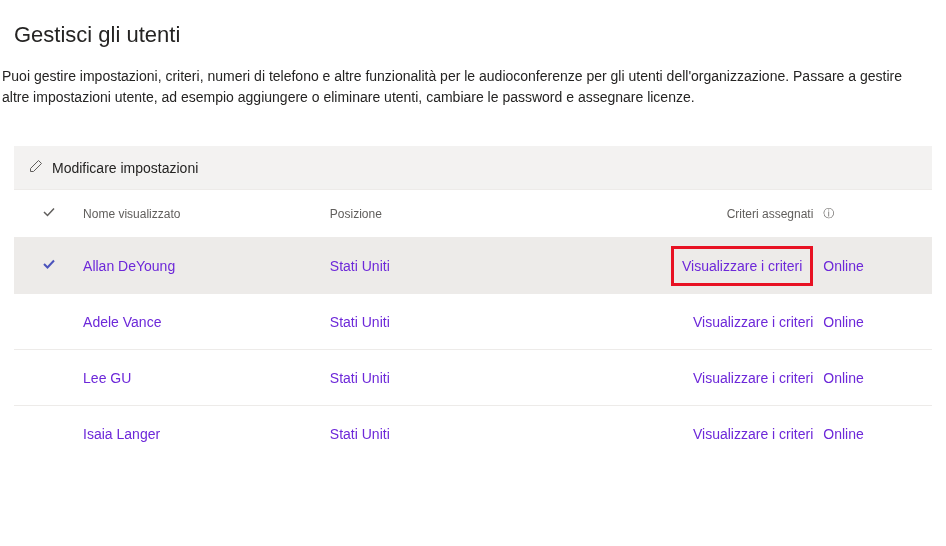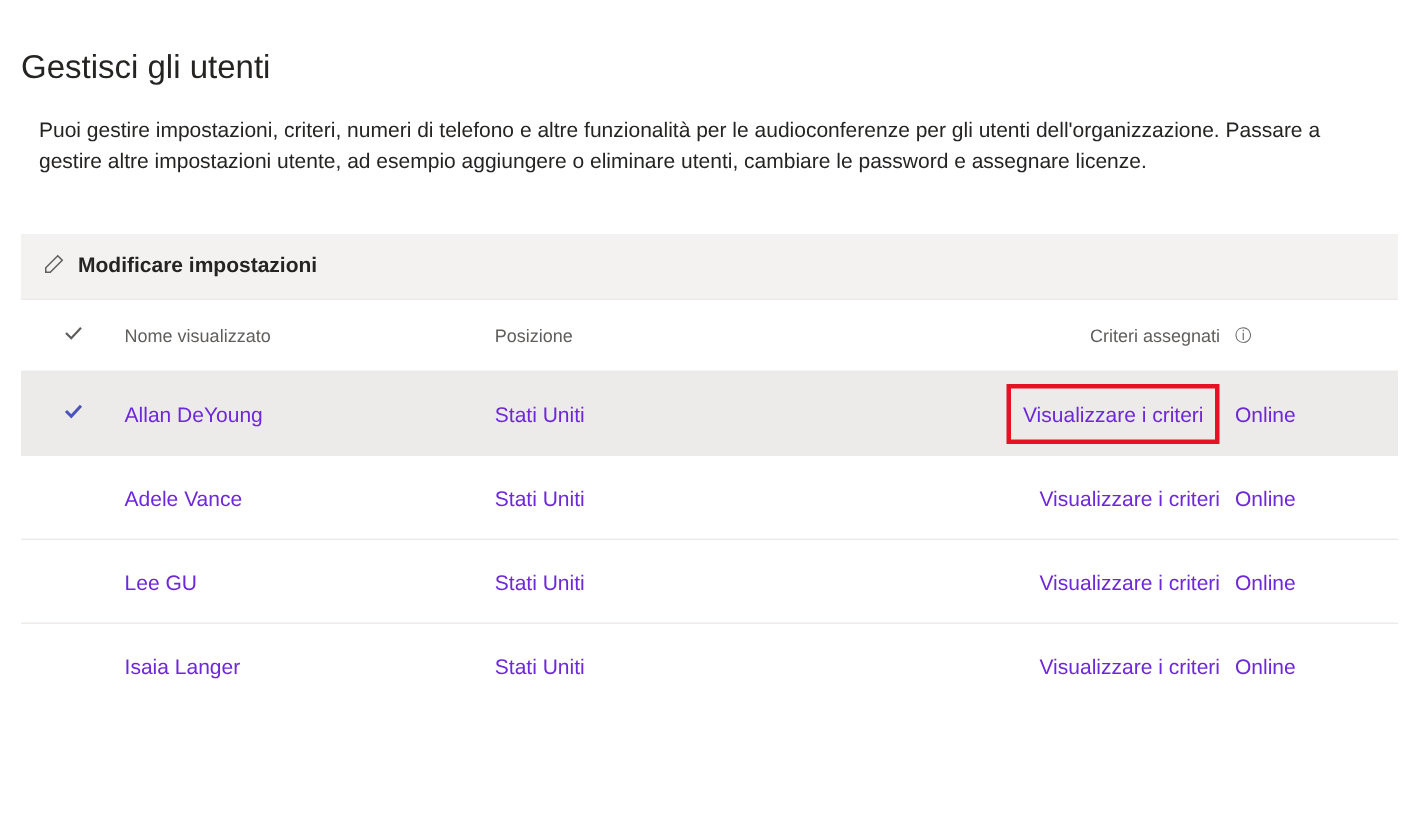--- a/index.html
+++ b/index.html
@@ -12,49 +12,48 @@
       background: #fff;
       width: 946px;
       height: 546px;
       padding: 0;
       color: #252423;
     }
     .page-title {
       font-size: 22px;
       font-weight: 400;
       color: #252423;
-      padding: 32px 14px 18px 14px;
+      padding: 22px 14px 18px 14px;
     }
     .page-description {
       font-size: 14px;
       line-height: 1.5;
       color: #252423;
-      padding: 0 14px 0 26px;
+      padding: 0 14px 0 2px;
       max-width: 920px;
     }
     .panel {
       margin: 38px 14px 0 14px;
     }
     .toolbar {
       background: #f3f2f1;
       border-bottom: 1px solid #edebe9;
       display: flex;
       align-items: center;
       padding: 12px 14px;
     }
     .toolbar-button {
       display: flex;
-      align-items: flex-start;
+      align-items: center;
       background: transparent;
       border: none;
       cursor: pointer;
       color: #252423;
       font-size: 14px;
       gap: 8px;
-      font-weight: bold;
     }
     .table {
       width: 100%;
     }
     .table-row {
       display: flex;
       align-items: center;
       border-bottom: 1px solid #edebe9;
       min-height: 56px;
       font-size: 14px;

